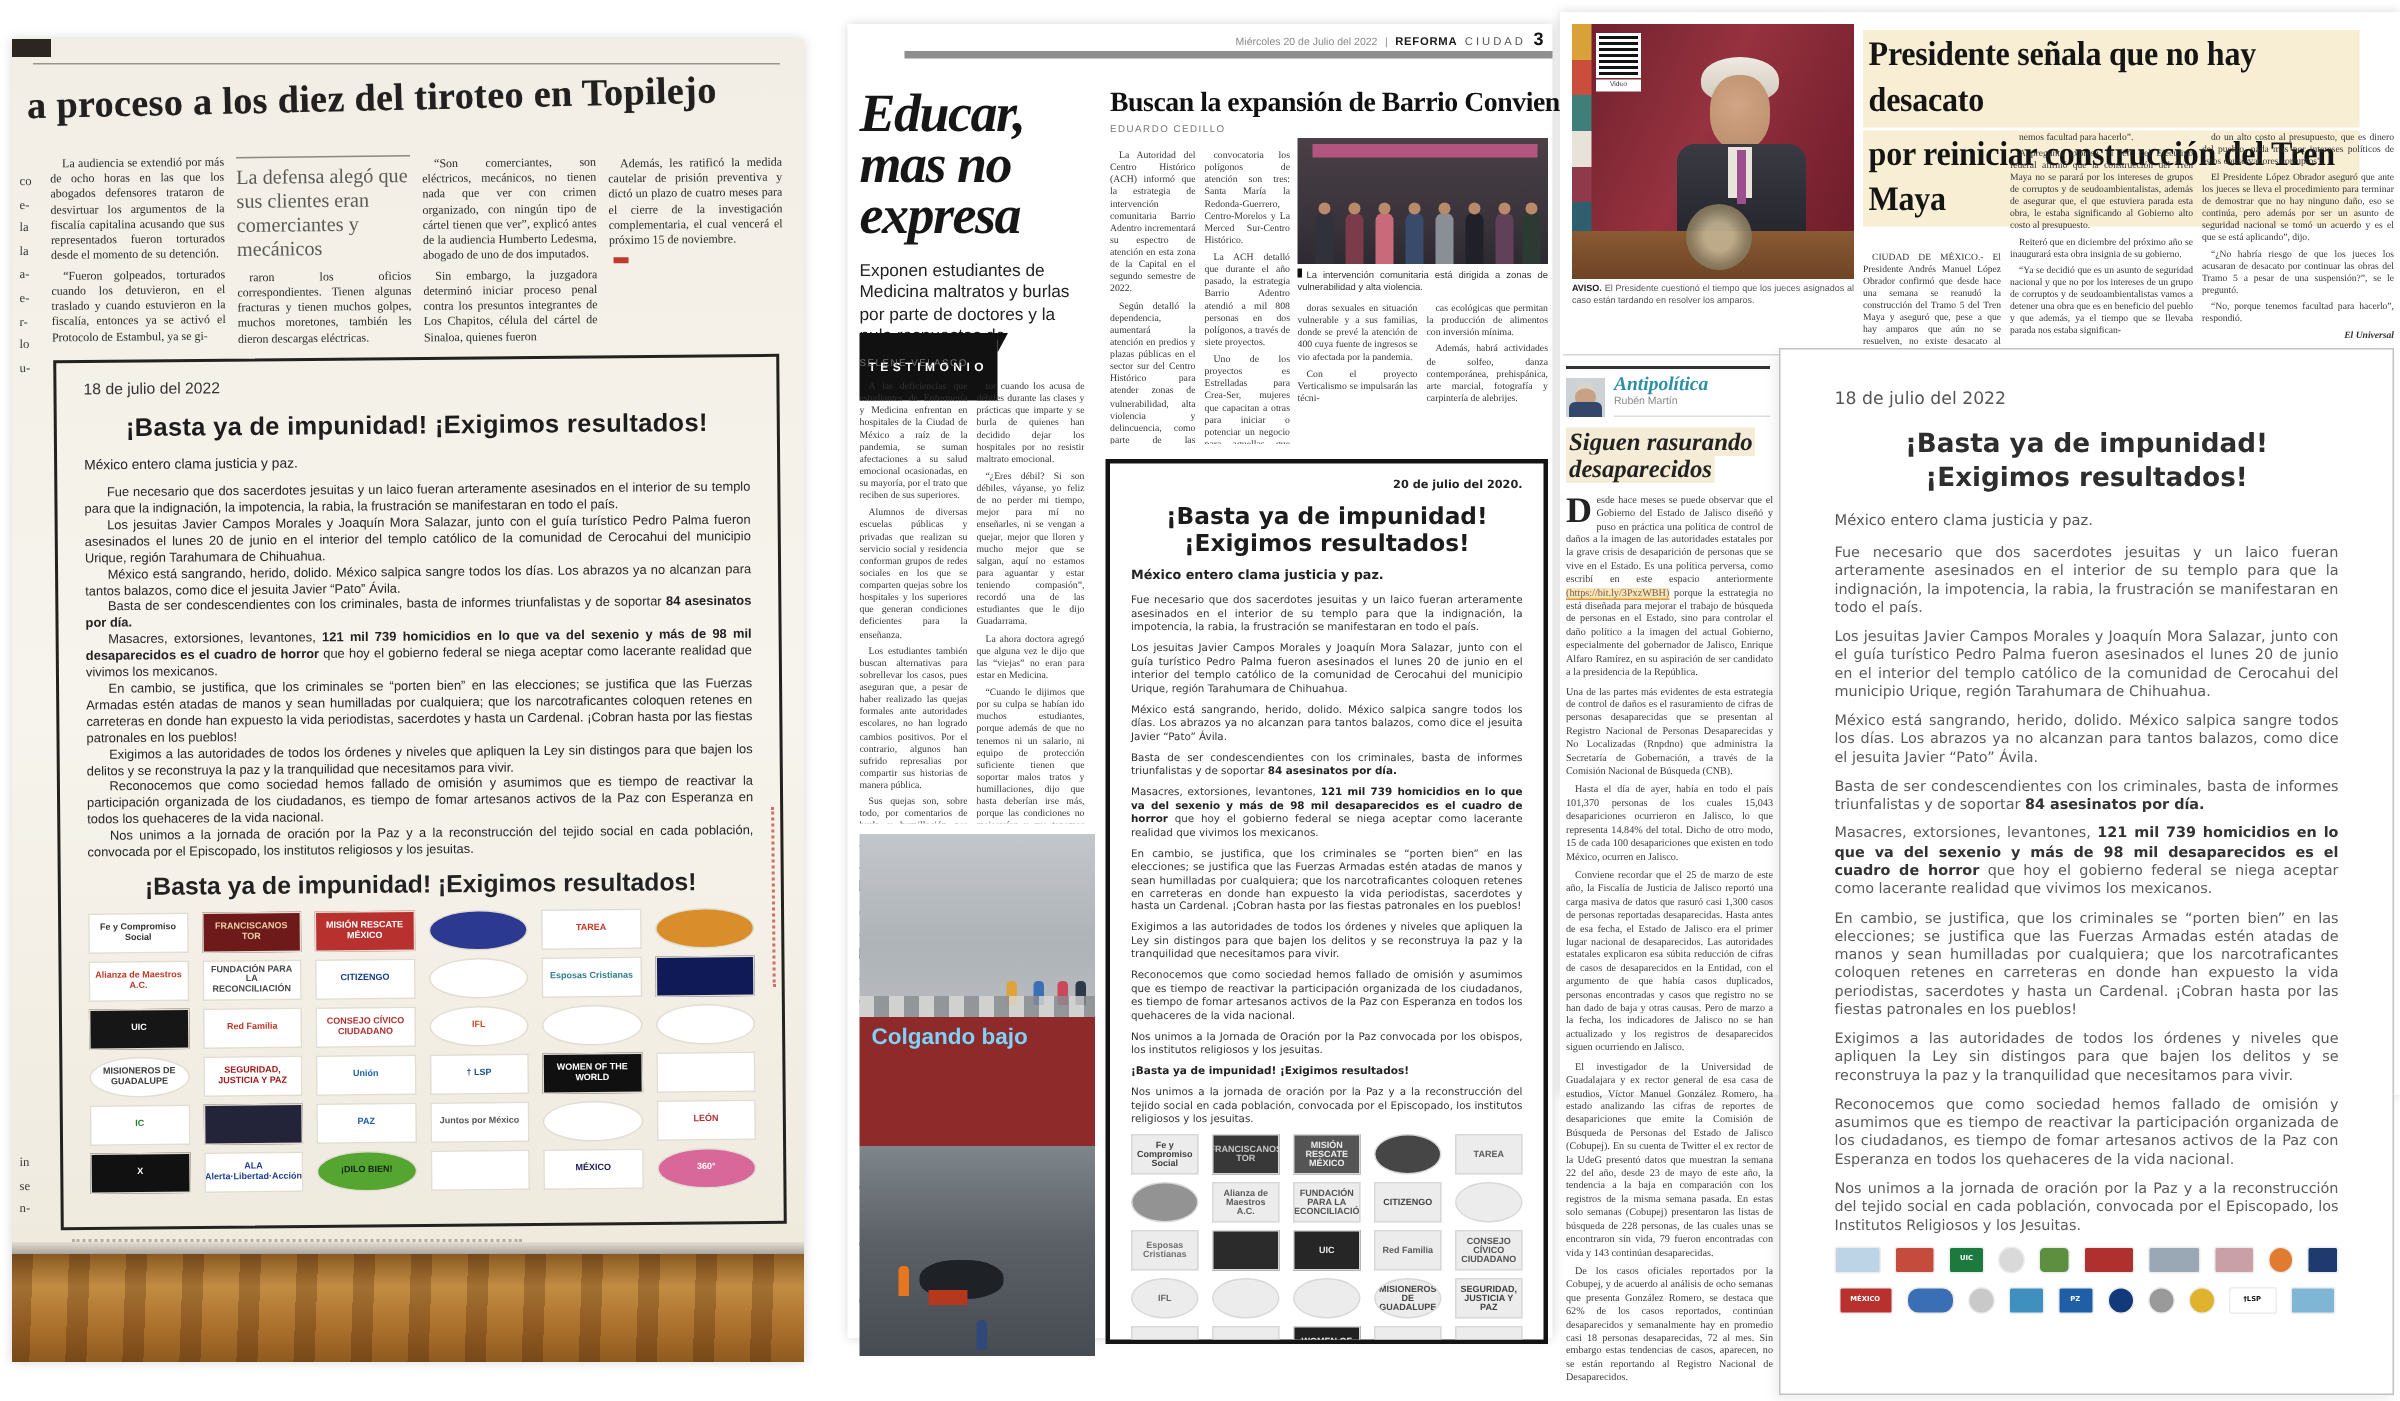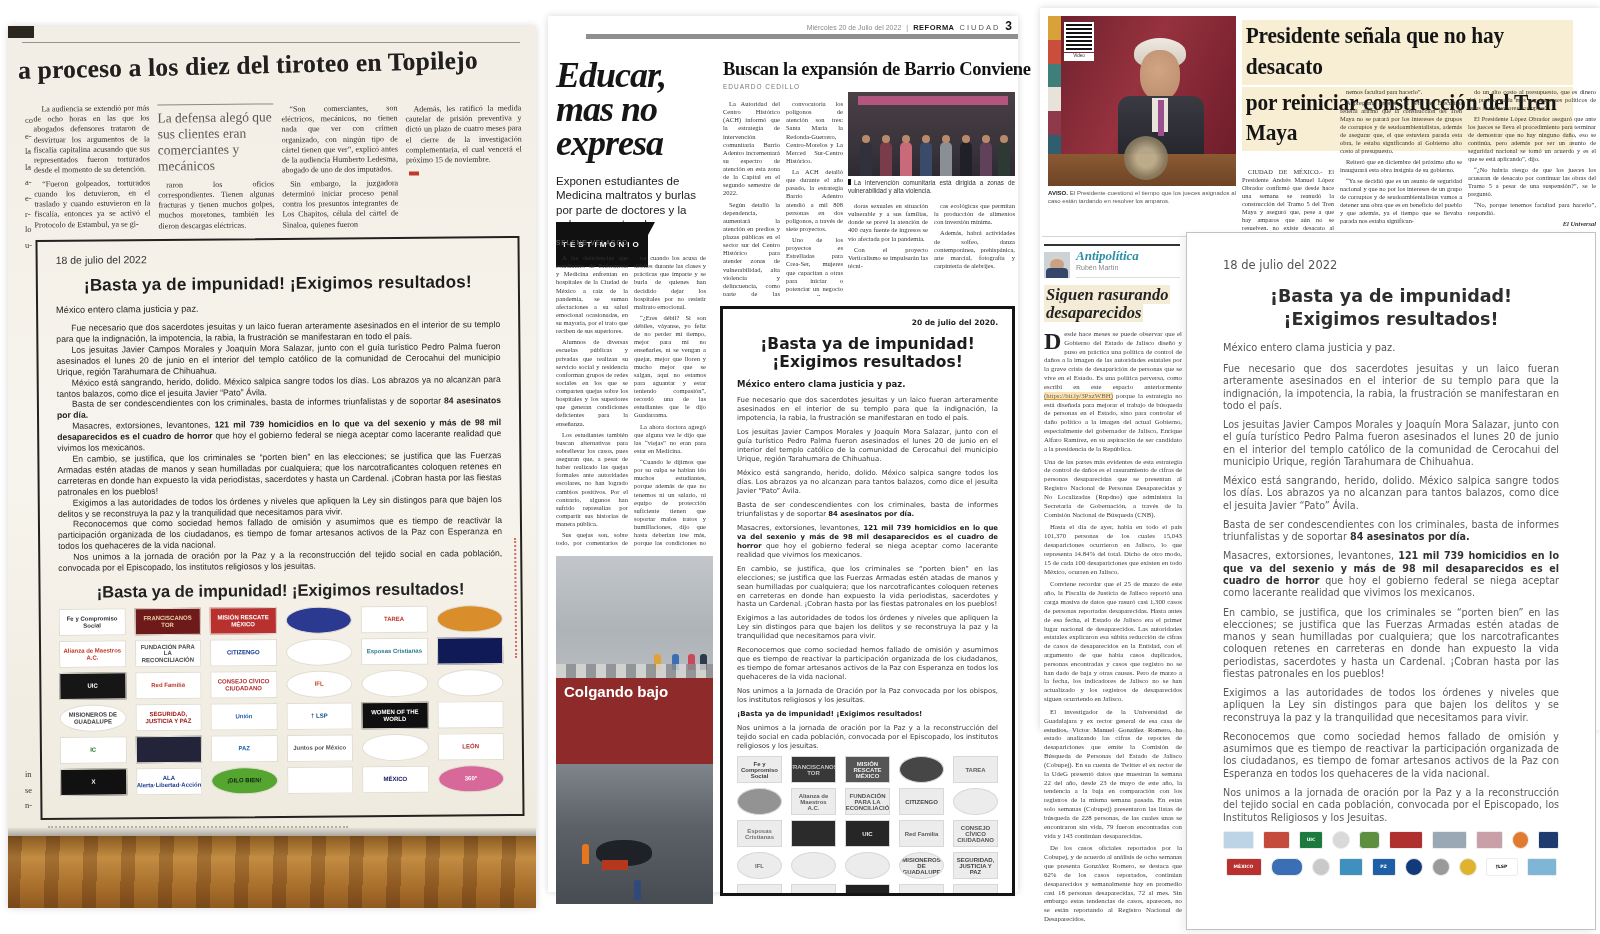--- a/index.html
+++ b/index.html
@@ -20,21 +20,21 @@
            background-blend-mode:multiply}
   .p1-edge-shadow{position:absolute;left:0;top:802px;width:528px;height:10px;
            background:linear-gradient(180deg,rgba(0,0,0,.05),rgba(0,0,0,.35))}
   .p1-corner{position:absolute;left:0;top:0;width:26px;height:12px;background:#2c2620}
   .p1-rule{position:absolute;left:14px;top:16px;width:498px;height:1px;background:#9a958c}
   .p1-headline{position:absolute;left:10px;top:26px;width:514px;
         font:700 25.5px/1.05 "Liberation Serif",serif;color:#21201e;letter-spacing:.2px;
         transform:rotate(-1.3deg);text-shadow:0 0 .5px rgba(40,40,40,.45)}
   .p1-edge-letters{position:absolute;left:1px;top:88px;width:14px;
         font:8.5px/1.6 "Liberation Serif",serif;color:#3a3a3a}
-  .p1-edge-letters p{margin:0 16px 2px}
+  .p1-edge-letters p{margin:0 4px 2px}
   .p1-cols{position:absolute;top:78px;font:8px/1.28 "Liberation Serif",serif;color:#2c2b29;
         text-align:justify;transform:rotate(-0.6deg)}
   .p1-cols p{margin:0 0 3px;text-indent:8px}
   .p1-quote{font:13.5px/1.18 "Liberation Serif",serif;color:#5d5b56;text-align:left;
         border-top:1px solid #8c887f;padding-top:5px;margin-bottom:6px}
   .p1-endmark{display:inline-block;width:10px;height:4px;background:#c0392b;margin-left:3px}
   .p1-box{position:absolute;left:30px;top:212px;width:484px;height:580px;
         border:2.5px solid #23221f;padding:12px 18px 8px;box-sizing:border-box;overflow:hidden;
         transform:rotate(-0.5deg)}
   .p1-box .date{font:10.5px/1.2 "Liberation Sans",sans-serif;color:#333}
@@ -52,21 +52,21 @@
   
   .logo-grid{display:grid;gap:5px 9px;margin-top:6px}
   .g6{grid-template-columns:repeat(6,1fr)}
   .g5{grid-template-columns:repeat(5,1fr)}
   .logo-tile{height:23px;display:flex;align-items:center;justify-content:center;text-align:center;
         font:700 6px/1.05 "Liberation Sans",sans-serif;border:1px solid #e2ddd2;overflow:hidden;
         padding:1px 2px;background:#fff}
   .gray .logo-tile{filter:grayscale(1) contrast(.85);border-color:#e8e8e8}
 
   
-  #page2{left:548px;top:16px;width:470px;height:876px;background:#fff}
+  #page2{left:565px;top:16px;width:470px;height:876px;background:#fff}
   .p2-masthead{position:absolute;right:6px;top:4px;font:7px/1 "Liberation Sans",sans-serif;color:#8a8a8a;
         display:flex;align-items:baseline;gap:5px}
   .p2-masthead .brand{font-weight:700;color:#1a1a1a;font-size:7.5px;letter-spacing:.5px}
   .p2-masthead .section{color:#555;letter-spacing:2px;font-size:7.5px}
   .p2-masthead .pageno{font-weight:700;color:#111;font-size:12px}
   .p2-bar{position:absolute;left:38px;top:18px;width:432px;height:5px;background:#8f8f8f}
   .p2-lead-headline{position:absolute;left:8px;top:42px;width:165px;
         font:italic 700 36px/0.95 "Liberation Serif",serif;color:#161616;letter-spacing:-1px}
   .p2-deck{position:absolute;left:8px;top:158px;width:155px;
         font:11.5px/1.25 "Liberation Sans",sans-serif;color:#222}
@@ -83,21 +83,21 @@
   .p2-cables{position:absolute;left:8px;top:540px;width:157px;height:122px;
         background:linear-gradient(180deg,#c3c7cb,#aeb3b8 60%,#b8bcc0),
         repeating-linear-gradient(78deg,rgba(25,25,30,0) 0 8px,rgba(25,25,30,.75) 8px 9.5px),
         repeating-linear-gradient(-12deg,rgba(35,35,40,0) 0 13px,rgba(35,35,40,.6) 13px 14.5px);
         overflow:hidden}
   .walker{position:absolute;bottom:8px;width:7px;height:16px;border-radius:3px 3px 0 0}
   .p2-crosswalk{position:absolute;left:0;bottom:0;width:157px;height:14px;
         background:repeating-linear-gradient(90deg,#d8d8d4 0 10px,#8a8d90 10px 20px);opacity:.8}
   .p2-redbox{position:absolute;left:8px;top:662px;width:157px;height:86px;background:#8e2a2a;
         color:#fff;padding:6px 8px;box-sizing:border-box}
-  .p2-redbox .ftitle{font:700 15px/1.05 "Liberation Sans",sans-serif;color:#ffffff;margin-bottom:21px}
+  .p2-redbox .ftitle{font:700 15px/1.05 "Liberation Sans",sans-serif;color:#7dd3fc;margin-bottom:21px}
   .p2-redbox .fcap{font:7.2px/1.3 "Liberation Sans",sans-serif;color:#f4efe6;text-align:justify}
   .p2-street{position:absolute;left:8px;top:748px;width:157px;height:140px;
         background:linear-gradient(180deg,#7e858b,#5b6167 45%,#464c52),
         repeating-linear-gradient(70deg,rgba(20,20,25,0) 0 12px,rgba(20,20,25,.55) 12px 13px);
         overflow:hidden}
   .p2-a2-headline{position:absolute;left:175px;top:44px;width:292px;white-space:nowrap;
         font:700 18.5px/1 "Liberation Serif",serif;color:#111;letter-spacing:-.3px}
   .p2-a2-byline{position:absolute;left:175px;top:68px;font:6.5px/1 "Liberation Sans",sans-serif;
         color:#777;letter-spacing:1px}
   .p2-photo{position:absolute;left:300px;top:76px;width:167px;height:84px;

